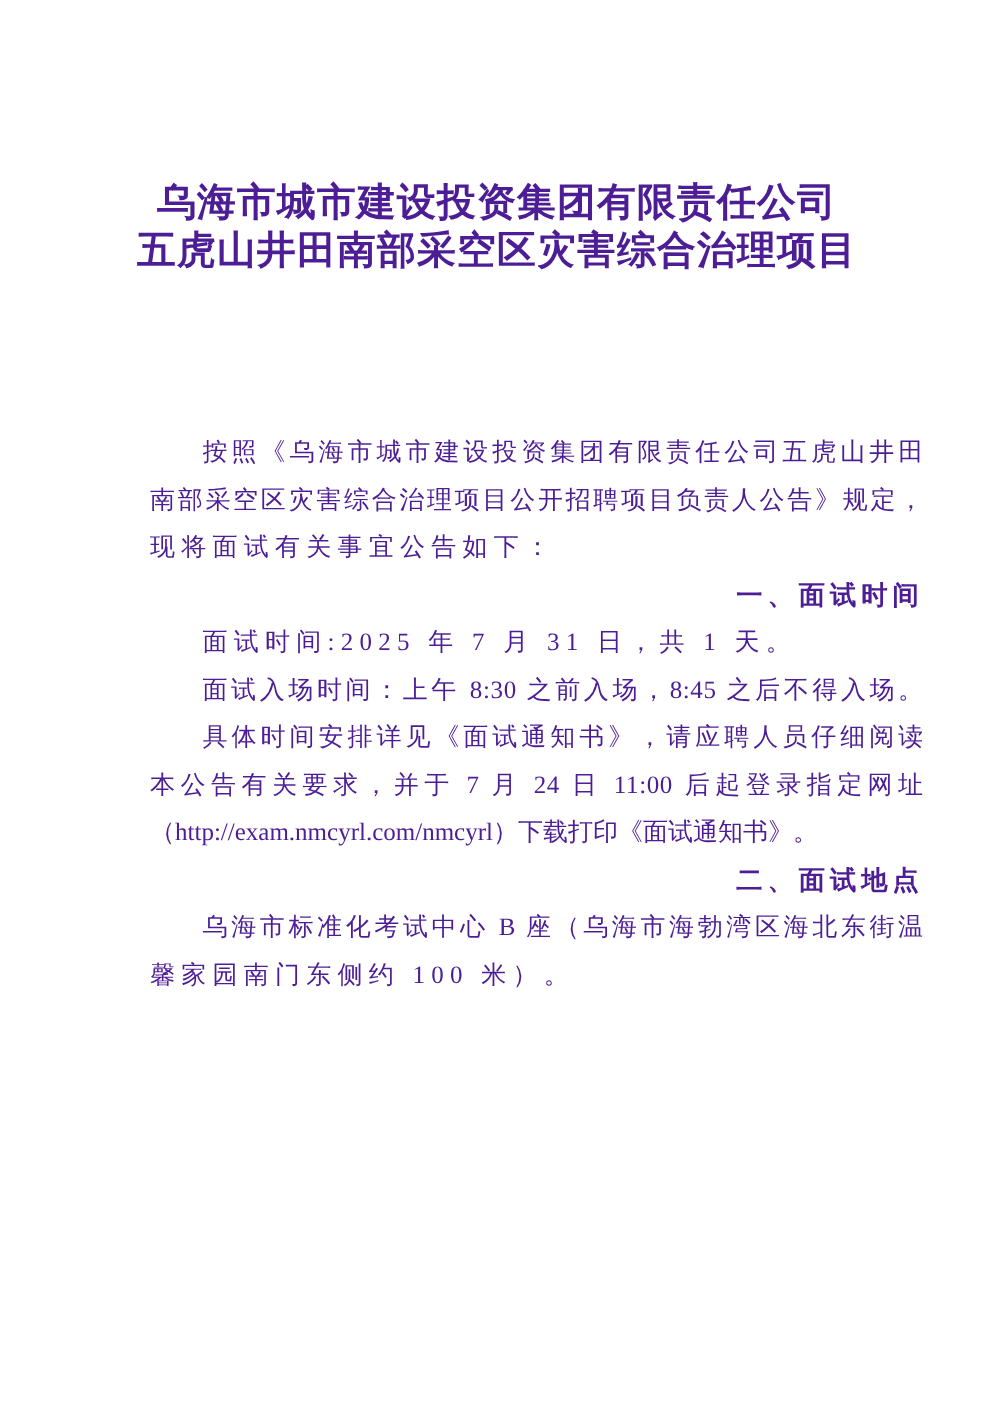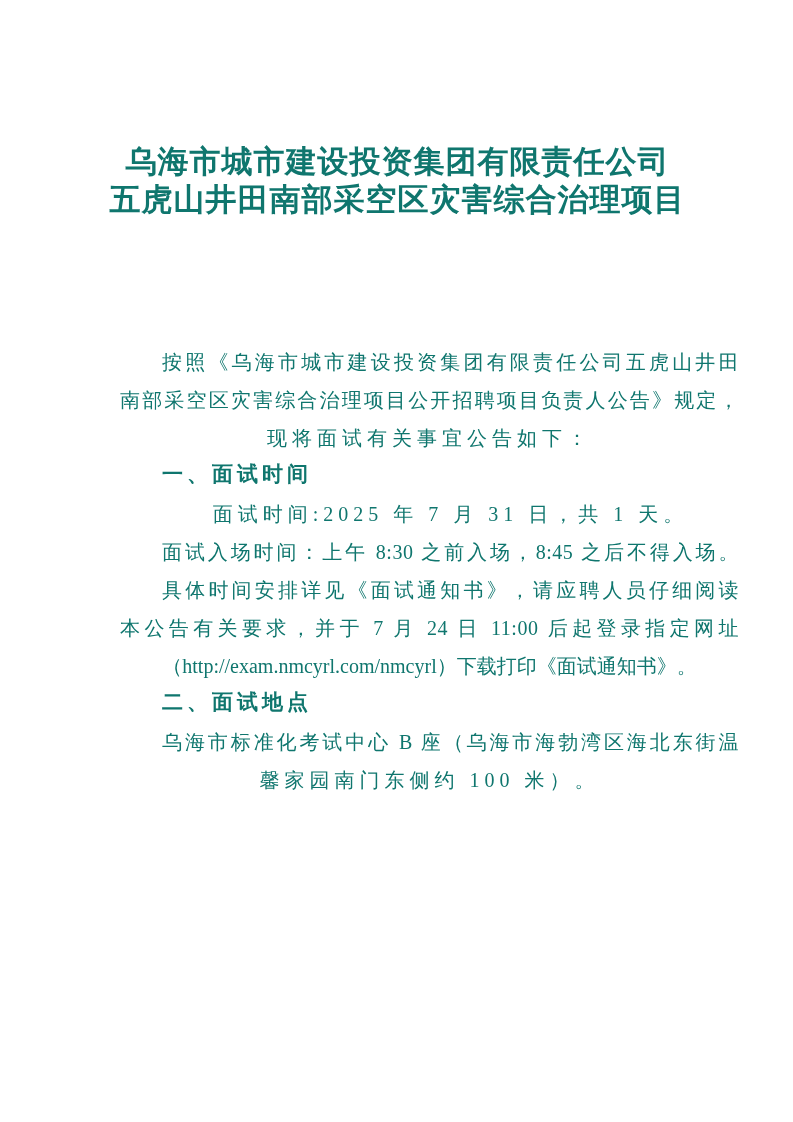--- a/index.html
+++ b/index.html
@@ -5,21 +5,21 @@
   html, body {
     margin: 0;
     padding: 0;
     background: #ffffff;
   }
   .page {
     position: relative;
     width: 793px;
     height: 1122px;
     background: #ffffff;
-    color: #0f766e;
+    color: #4c1d95;
     overflow: hidden;
   }
   
   .title {
     position: absolute;
     top: 143px;
     left: 88px;
     width: 619px;
     text-align: center;
     font-family: "Liberation Serif", "DejaVu Serif", serif;
@@ -37,39 +37,40 @@
     font-family: "Liberation Serif", "DejaVu Serif", serif;
     font-size: 20px;
     margin-left: 32px;
   }
   .line {
     height: 38px;
     line-height: 38px;
     overflow: hidden;
     white-space: pre-wrap;
   }
-  .b-line { letter-spacing: 0.5px; text-align: center; }
+  .b-line { letter-spacing: 0.5px; }
   
   .jl {
     text-align: justify;
     text-align-last: justify;
     text-justify: inter-character;
   }
   
   .wide  { letter-spacing: 5px; }
   .tight { letter-spacing: 0px; }
   
   .ind { padding-left: 42px; }
   
   .h-line {
-    font-family: Liberation Mono, monospace;
+    font-family: Liberation Serif, serif;
     font-weight: bold;
     font-size: 21px;
     letter-spacing: 4px;
     padding-left: 42px;
+    text-align: right;
   }
   .gap-above { margin-top: 8px; }
   .para { margin: 0; }
 </style>
 </head>
 <body>
 
 <div class="page">
 
   <div class="title">

